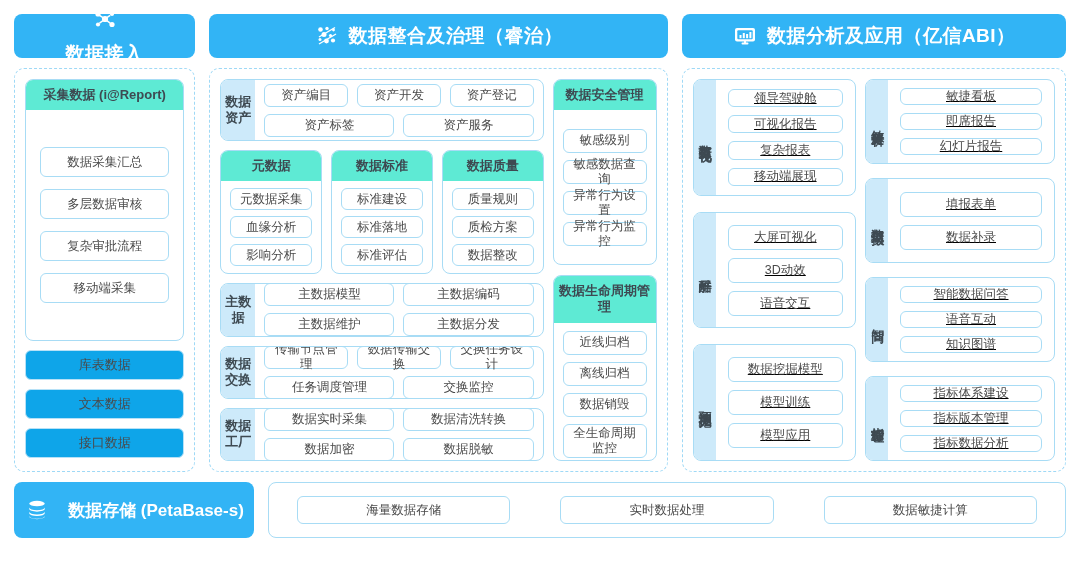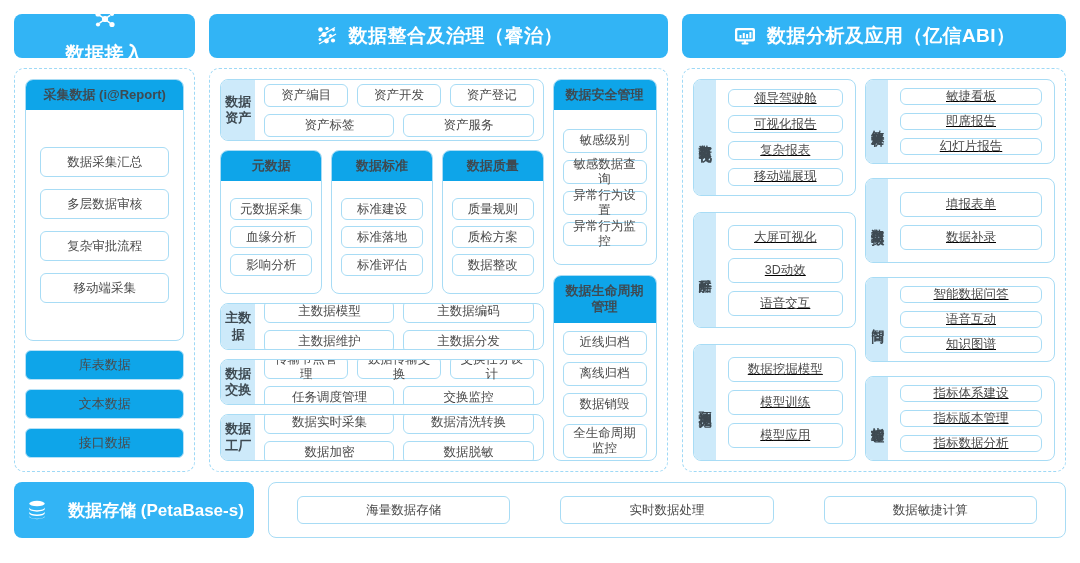--- a/index.html
+++ b/index.html
@@ -41,22 +41,22 @@
     display: flex; align-items: center; justify-content: center;
     padding: 0 4px; line-height: 1.2;
   }
 
   
   .card {
     border: 1px solid #a8dcf5; border-radius: 8px; background: #fff;
     display: flex; flex-direction: column; overflow: hidden;
   }
   .card-title {
-    background: #0ea5e9; color: #3e4a52; font-size: 13px; font-weight: bold;
-    text-align: center; padding: 7px 6px; line-height: 1.25;
+    background: #5eead4; color: #3e4a52; font-size: 13px; font-weight: bold;
+    text-align: center; padding: 7px 0; line-height: 1.25;
   }
   .card-body { flex: 1; display: flex; flex-direction: column; justify-content: center; gap: 8px; padding: 9px 10px; }
 
   
   .hcard {
     border: 1px solid #a8dcf5; border-radius: 8px; background: #fff;
     display: flex; overflow: hidden;
   }
   .hcard-label {
     background: #cdeafa; color: #3e4a52; font-size: 13px; font-weight: bold;
@@ -73,21 +73,21 @@
   .c1-card { flex: 0 0 262px; }
   .c1-card .card-body { gap: 12px; padding: 12px 14px; }
   .c1-card .pill { height: 30px; }
   .c1-big { height: 30px; background: #0ea5e9; border-color: #b6e1f7; font-size: 13px; }
 
   
   .c2-left { flex: 1; display: flex; flex-direction: column; gap: 9px; }
   .c2-right { flex: 0 0 104px; display: flex; flex-direction: column; gap: 10px; }
   .trio { display: flex; gap: 9px; flex: 0 0 112px; }
   .trio .card { flex: 1; }
-  .trio .card-body { gap: 6px; padding: 17px 9px; }
+  .trio .card-body { gap: 6px; padding: 7px 9px; }
   .trio .pill { height: 22px; }
   .c2-right .card { flex: 1; }
   .c2-right .card-body { gap: 7px; padding: 8px 9px; }
   .c2-right .pill { height: 24px; }
   .c2-right .pill.tall { height: 34px; }
 
   
   .c3-left { flex: 1; display: flex; flex-direction: column; gap: 16px; }
   .c3-right { flex: 0 0 190px; display: flex; flex-direction: column; gap: 14px; }
   .c3-left .hcard, .c3-right .hcard { flex: 1; }

